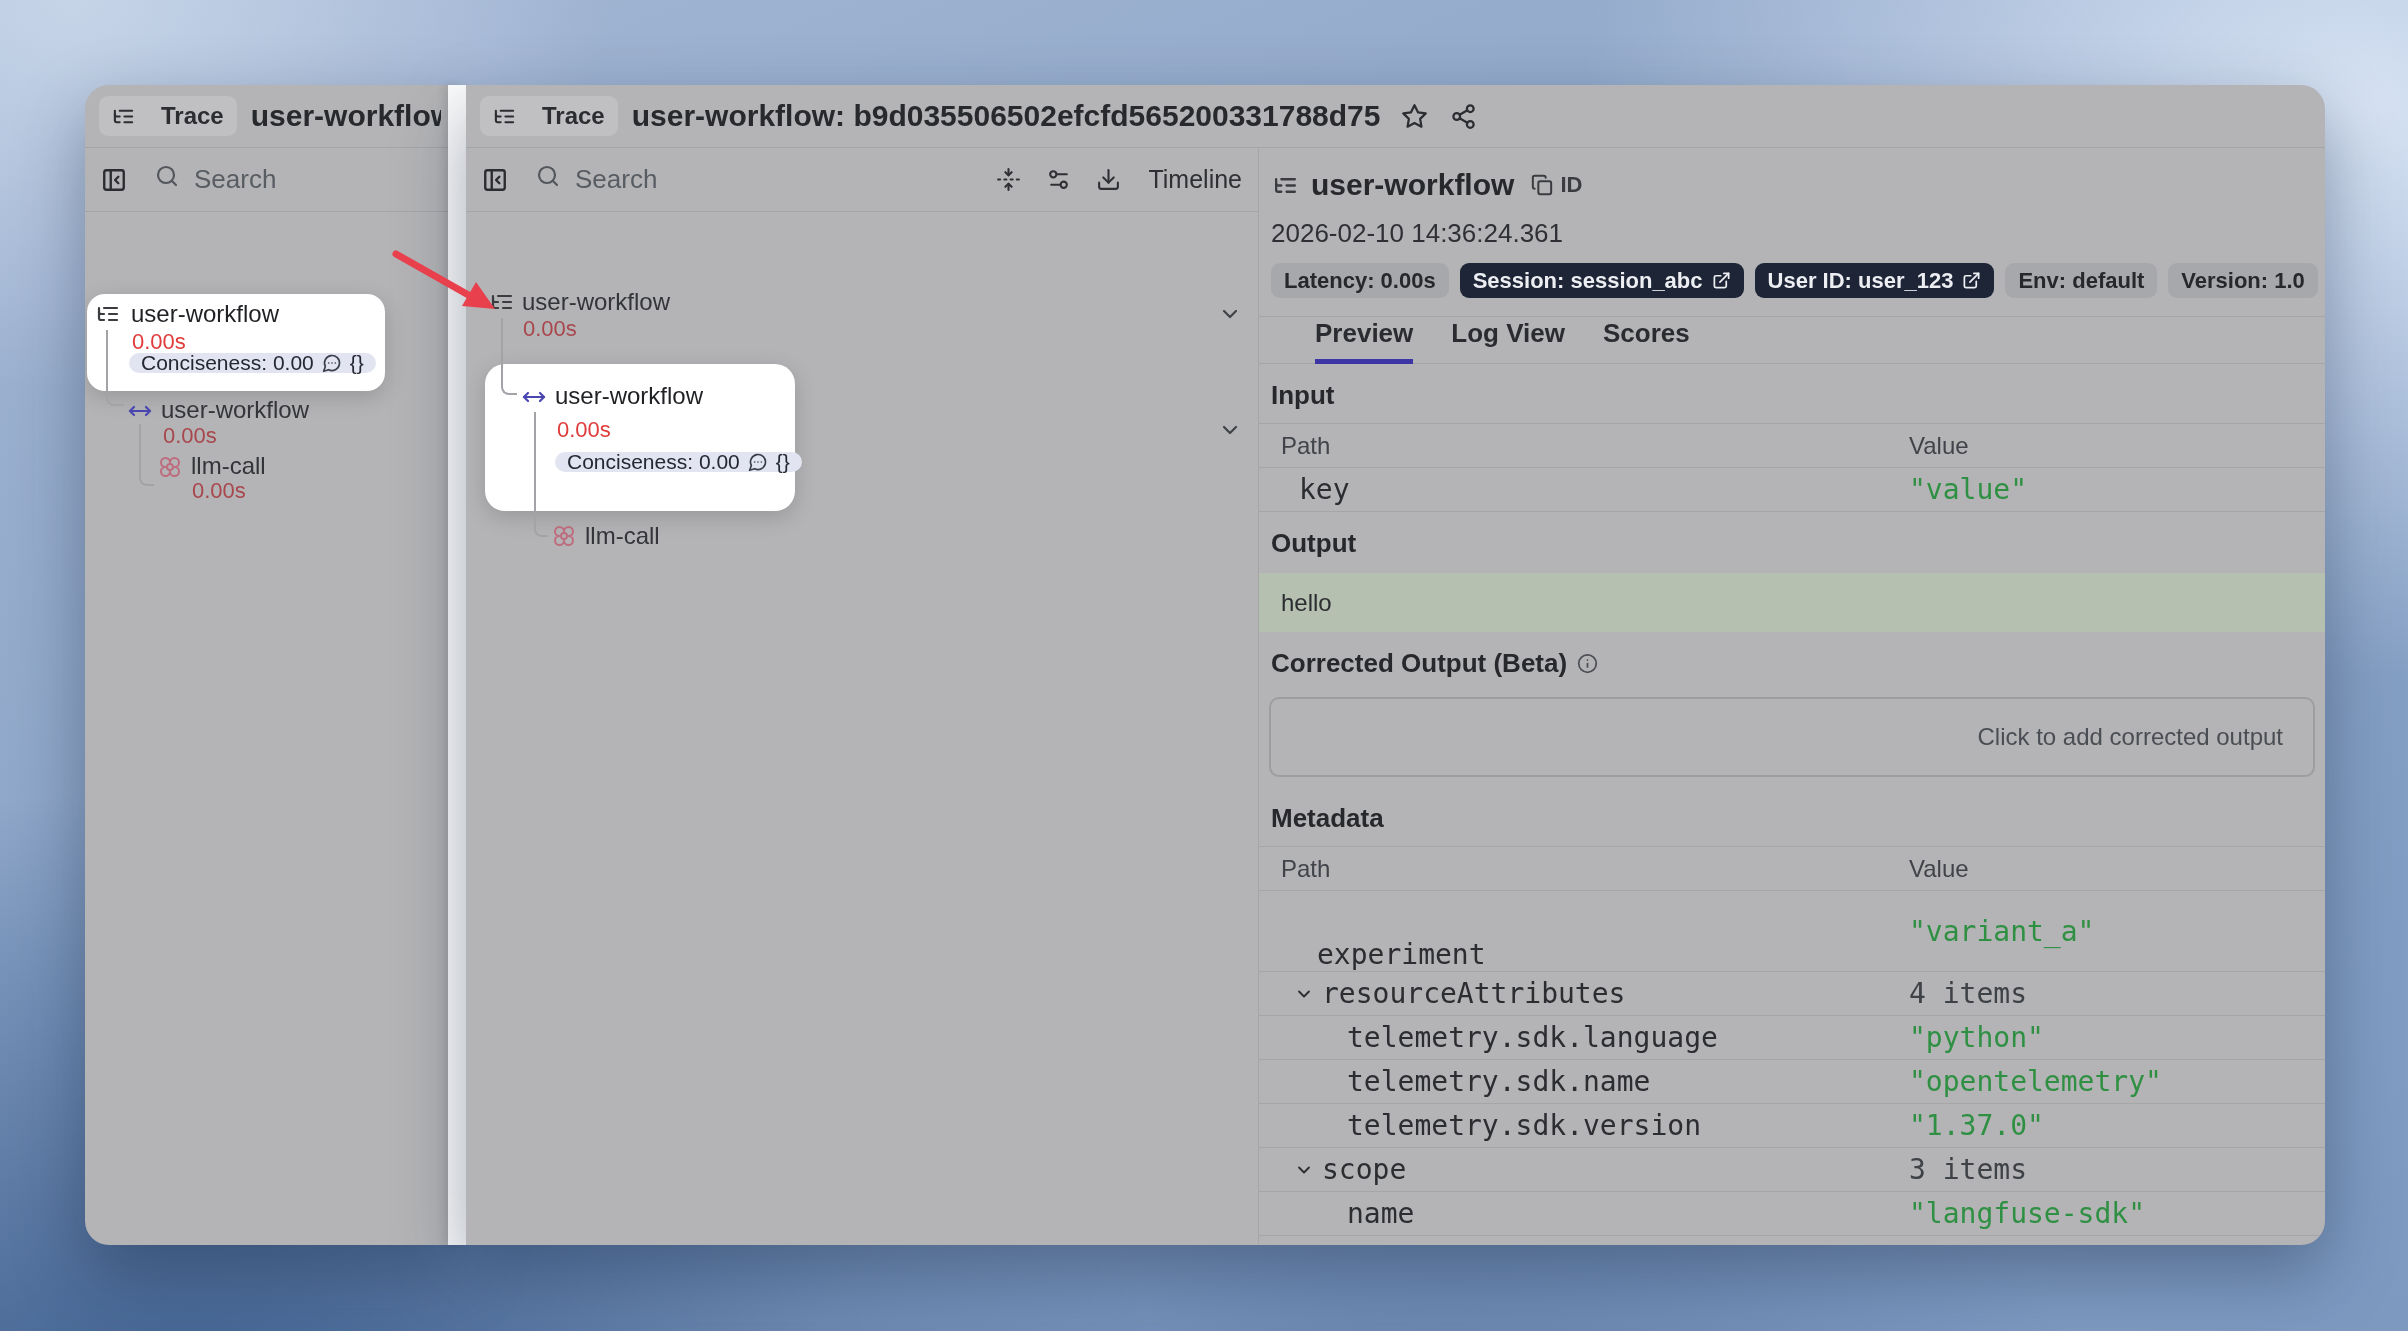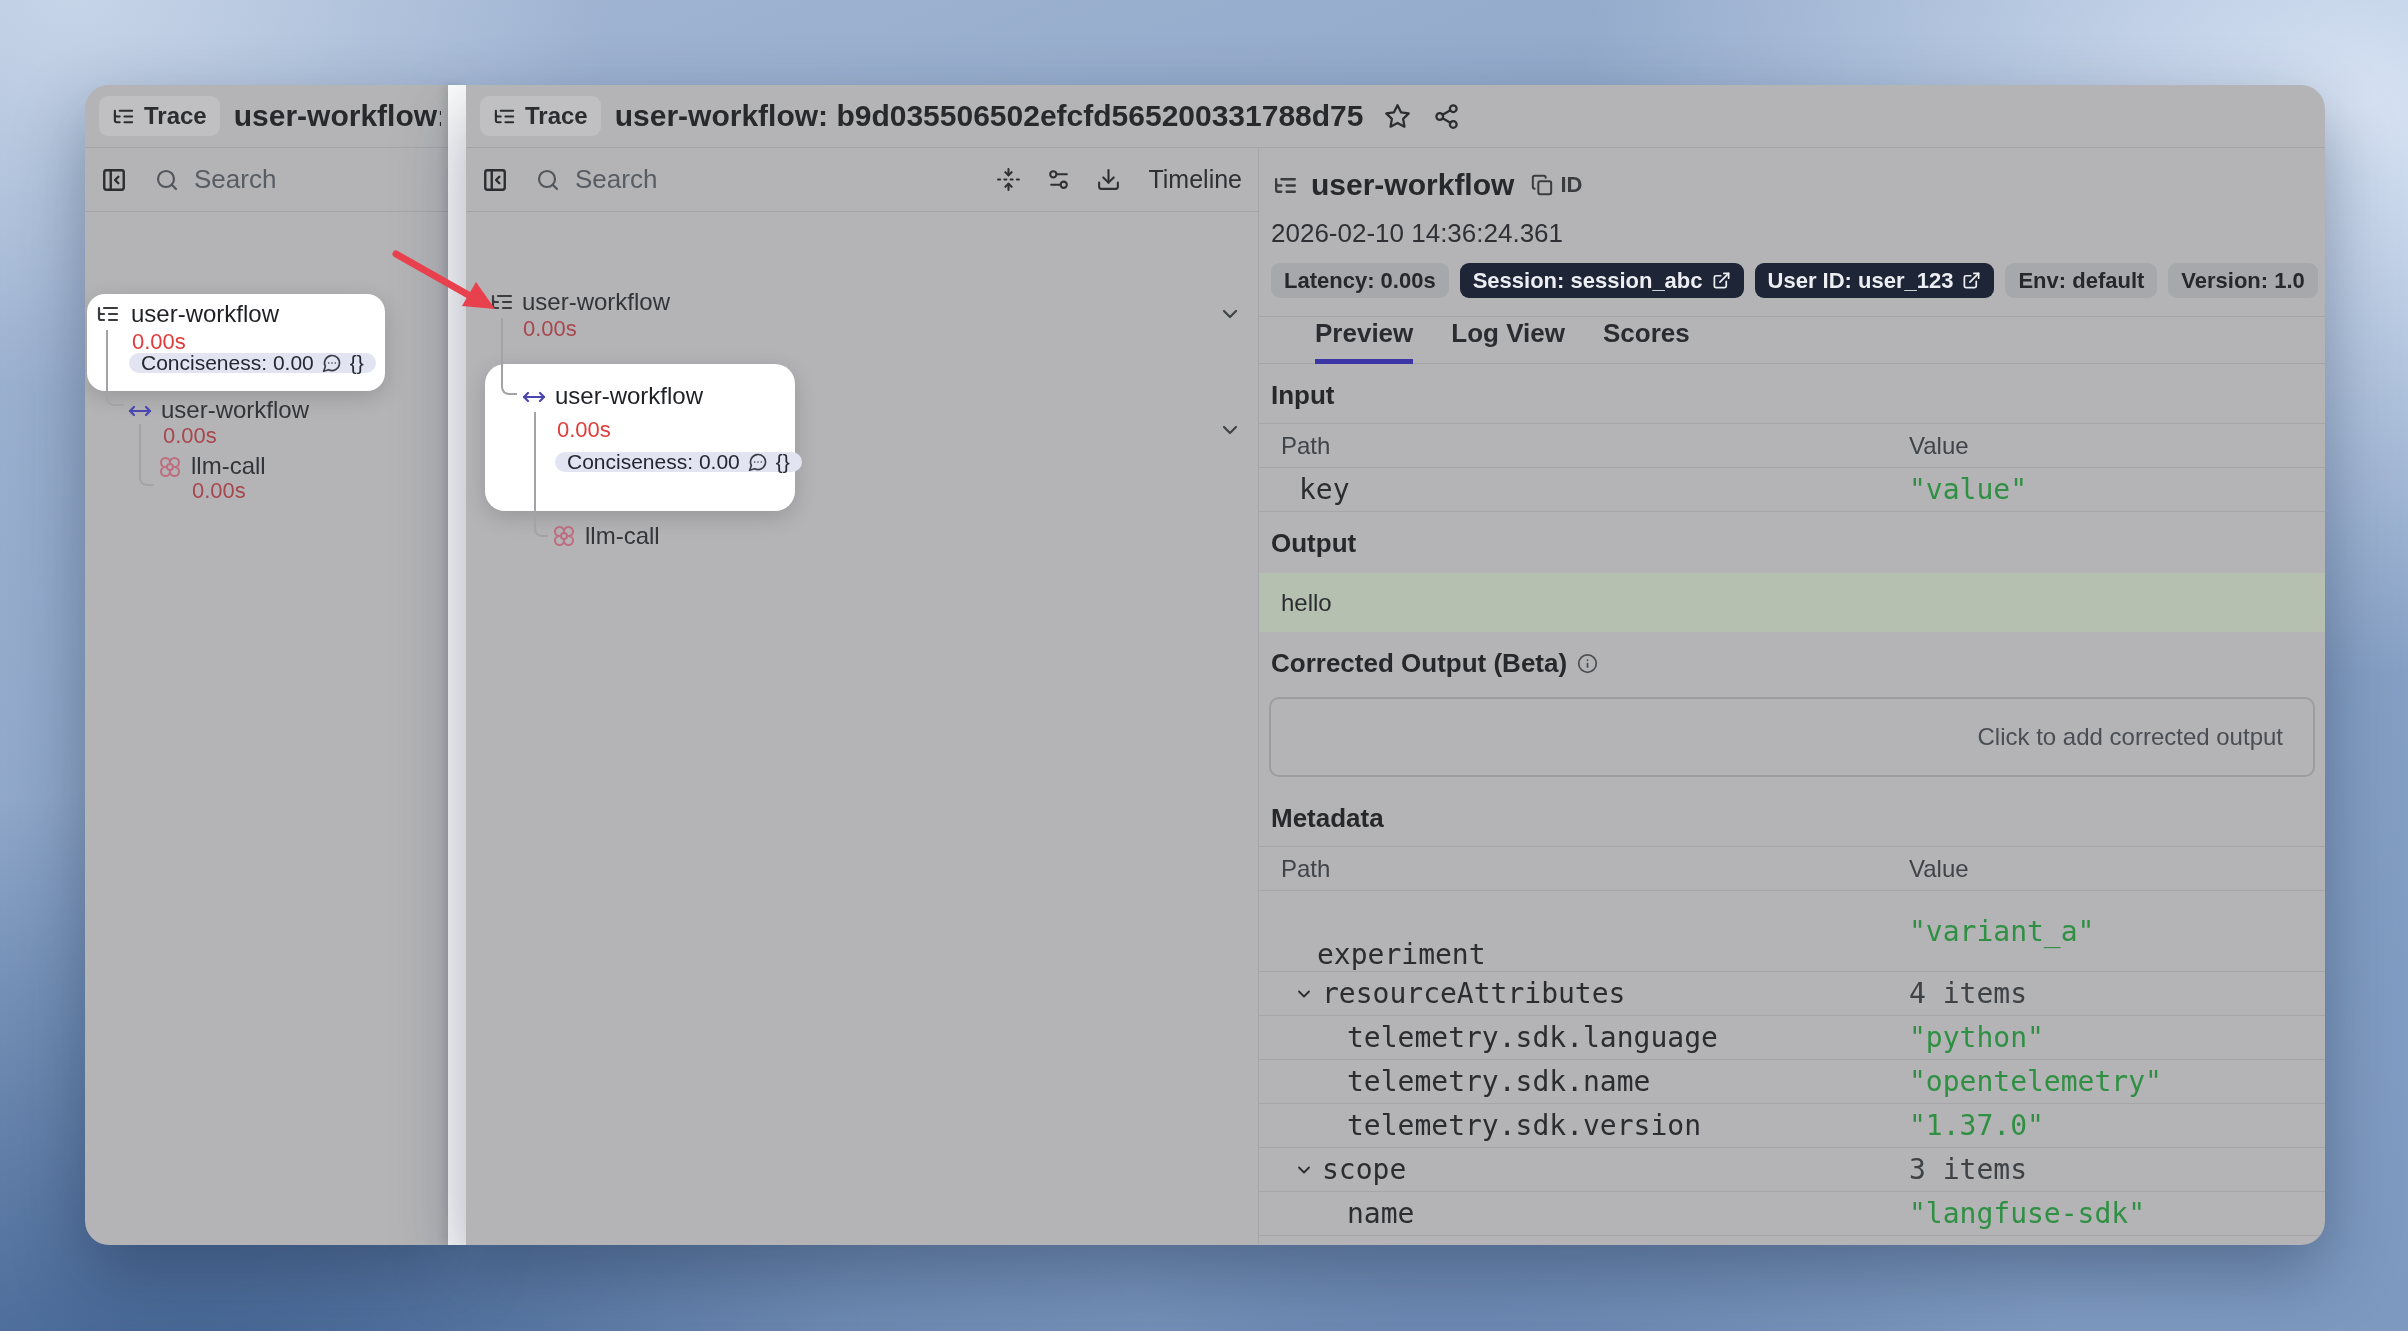--- a/index.html
+++ b/index.html
@@ -17,31 +17,31 @@
   .ic svg { display:block; width:100%; height:100%; }
 
   
   .window { position:absolute; background:#b4b4b6; box-shadow:0 28px 70px rgba(18,35,62,.38); }
   #left-window { left:85px; top:85px; width:370px; height:1160px; border-radius:24px 0 0 24px; overflow:hidden; }
   #white-strip { position:absolute; left:448px; top:85px; width:18px; height:1160px; background:#fdfdfd; box-shadow:-4px 0 8px rgba(0,0,0,.10); }
   #main-window { left:466px; top:85px; width:1859px; height:1160px; border-radius:0 24px 24px 0; overflow:hidden; }
 
   
   .titlebar { height:63px; display:flex; align-items:center; border-bottom:1px solid #a5a5a8; padding:0 14px; gap:14px; }
-  .chip { display:flex; align-items:center; gap:9px; background:#c0c0c3; border-radius:9px; height:40px; padding:0 13px; flex:none; }
+  .chip { display:flex; align-items:center; gap:26px; background:#c0c0c3; border-radius:9px; height:40px; padding:0 13px; flex:none; }
   .chip .ic { width:23px; height:23px; color:#2b2d31; }
   .chip-label { font-size:24px; font-weight:700; color:#2b2d31; }
   .win-title { font-size:30px; font-weight:700; color:#27292d; white-space:nowrap; overflow:hidden; }
   .tb-actions { display:flex; align-items:center; gap:22px; margin-left:6px; }
   .tb-actions .ic { width:27px; height:27px; color:#2b2d31; }
 
   
   .toolbar { height:64px; display:flex; align-items:center; border-bottom:1px solid #a5a5a8; padding:0 16px; }
   .toolbar .panel-ic { width:26px; height:26px; color:#2b2d31; flex:none; }
-  .search-box { display:flex; align-items:center; gap:15px; margin-left:28px; flex:1; }
+  .search-box { display:flex; gap:15px; margin-left:28px; flex:1; }
   .search-box .ic { width:24px; height:24px; color:#53565c; }
   .search-text { font-size:26px; color:#585c63; }
   .tool-right { display:flex; align-items:center; gap:25px; }
   .tool-right .ic { width:25px; height:25px; color:#2e3034; }
   .timeline-label { font-size:25px; font-weight:500; color:#2e3034; margin-left:2px; }
 
   
   .tree { position:relative; width:100%; height:100%; }
   .spotlight { position:absolute; background:#ffffff; box-shadow:0 6px 22px rgba(0,0,0,.16); }
   .node-label { position:absolute; font-size:24px; color:#33353a; white-space:nowrap; }

